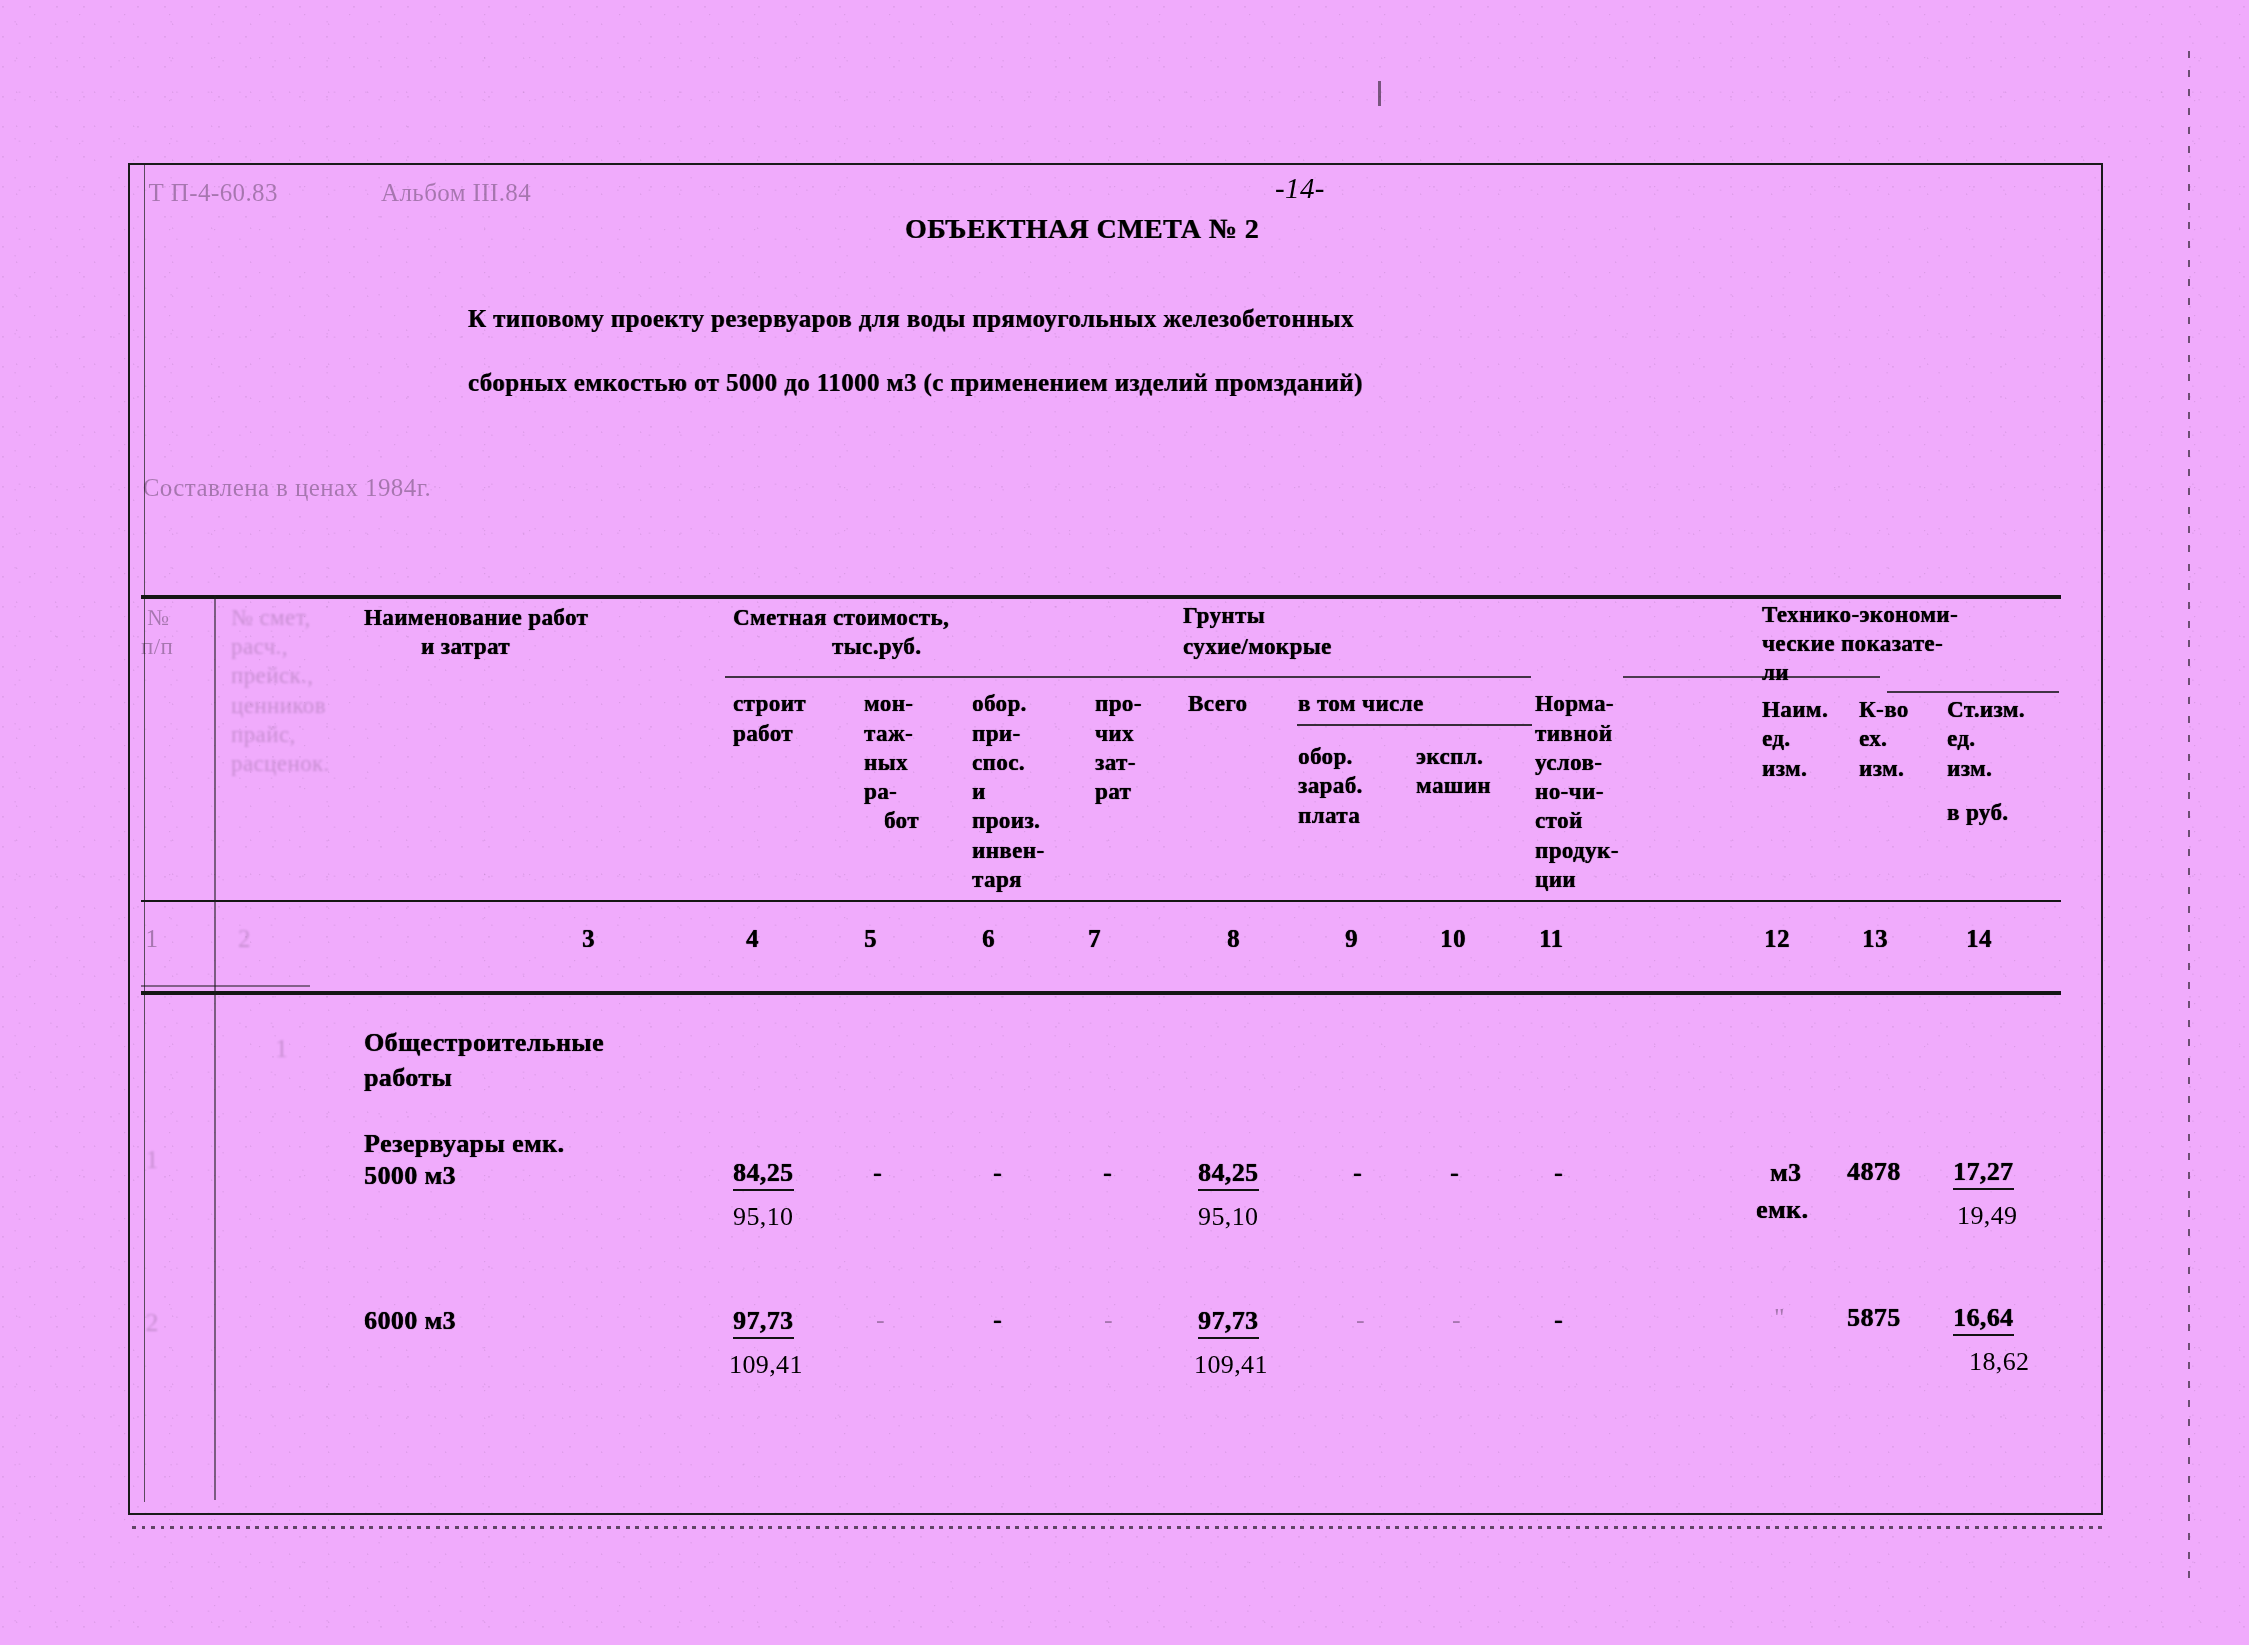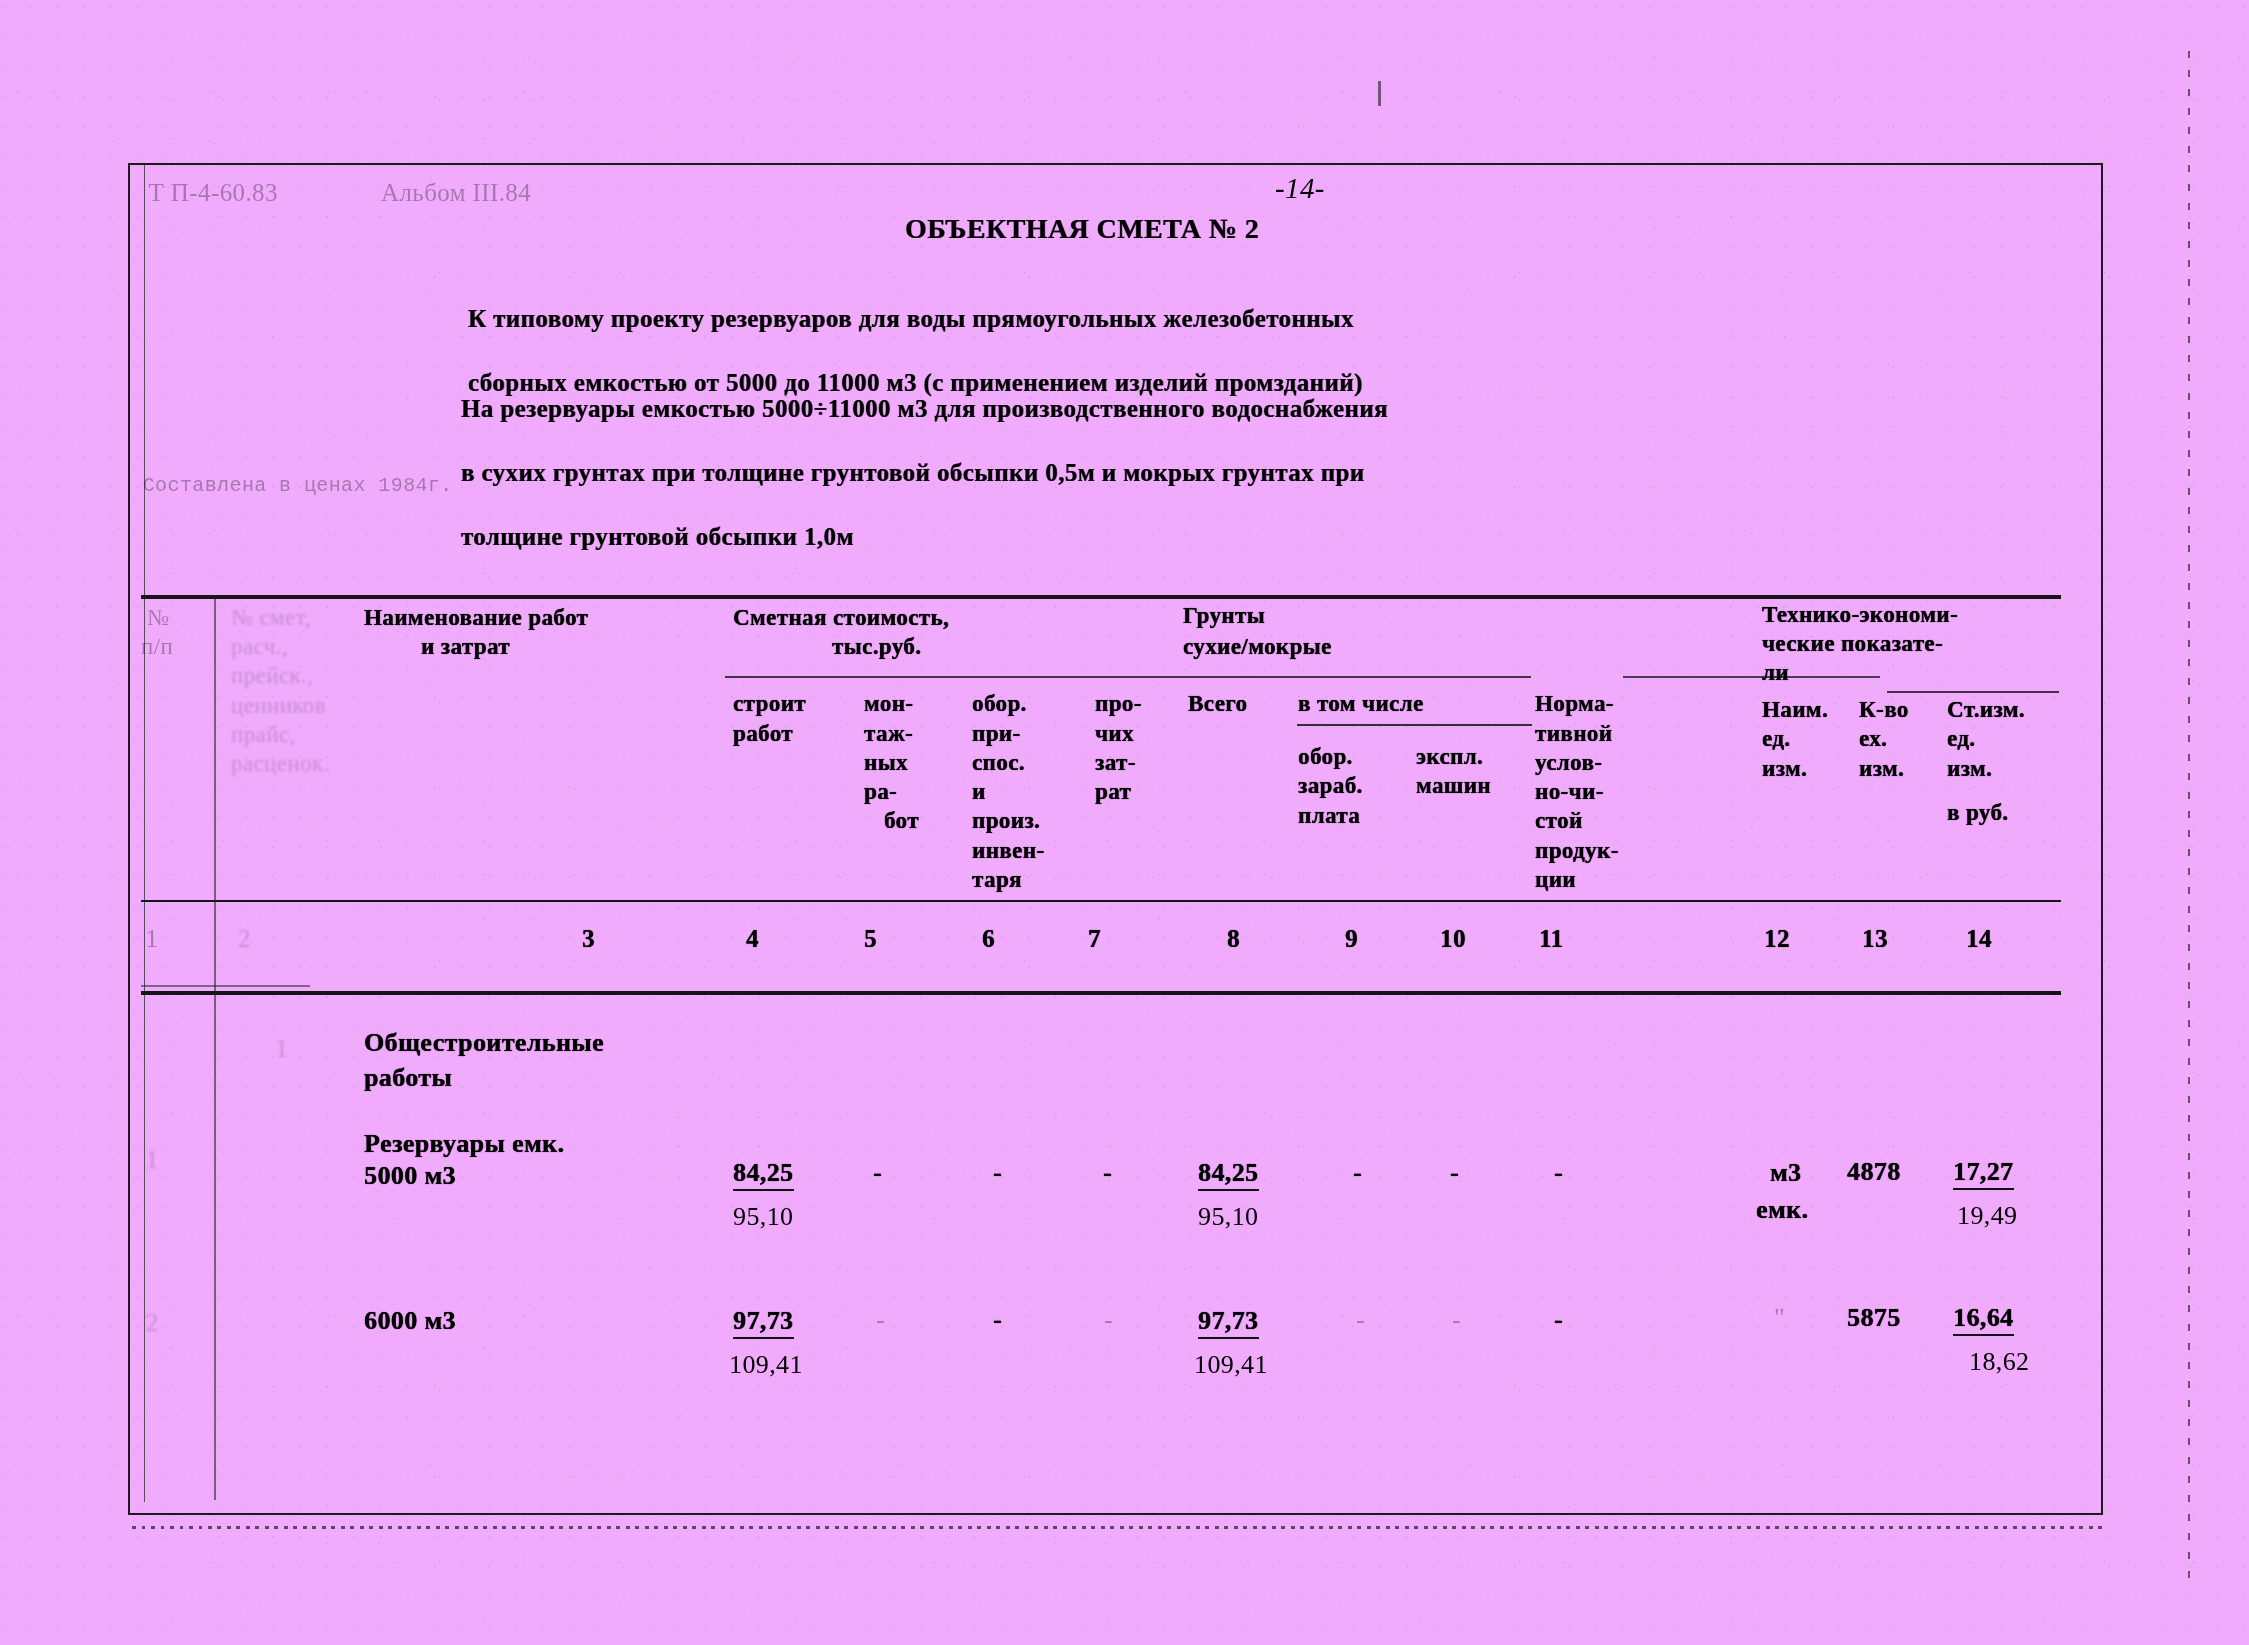--- a/index.html
+++ b/index.html
@@ -114,21 +114,21 @@
   .smear   { text-shadow: 0.6px 0 0 rgba(0,0,0,.5), -0.4px 0.3px 0 rgba(0,0,0,.35); }
 
   
   #hdr-code      { left: 20.5px;   top: 16px;  font-size: 25px; }
   #hdr-album     { left: 253px;  top: 16px;  font-size: 25px; }
   #hdr-pageno    { left: 1147px; top: 8.8px;  font-size: 29px; font-style: italic; }
   #hdr-title     { left: 777px; top: 50px;  font-size: 28px; }
 
   #subtitle-1 { left: 300px; top: 108px; font-size: 25px; line-height: 32px; }
   #subtitle-2 { left: 293px; top: 198px; font-size: 25px; line-height: 32px; }
-  #prices-line{ left: 14.7px;  top: 311px; font-size: 20px; font-family: Liberation Mono, monospace; }
+  #prices-line{ left: 14.7px;  top: 311px; font-size: 25px; }
 
   
   .hrule {
     position: absolute;
     background: #151515;
   }
   .hrule.thin { height: 2.2px; }
   .hrule.thick { height: 3.7px; }
   .hrule.hair { height: 1.5px; opacity: .85; }
 
@@ -168,25 +168,20 @@
     <div class="txt faded" id="hdr-code">Т П-4-60.83</div>
     <div class="txt faded" id="hdr-album">Альбом III.84</div>
     <div class="txt" id="hdr-pageno">-14-</div>
     <div class="txt inked smear" id="hdr-title">ОБЪЕКТНАЯ СМЕТА № 2</div>
 
     <div class="txt inked smear" id="subtitle-1">
       <span>К типовому проекту резервуаров для воды прямоугольных железобетонных</span><br>
       <span>сборных емкостью от 5000 до 11000 м3 (с применением изделий промзданий)</span>
     </div>
 
-    <div class="txt inked smear" id="subtitle-2">
-      <span>На резервуары емкостью 5000÷11000 м3 для производственного водоснабжения</span><br>
-      <span>в сухих грунтах при толщине грунтовой обсыпки 0,5м и мокрых грунтах при</span><br>
-      <span>толщине грунтовой обсыпки 1,0м</span>
-    </div>
 
     <div class="txt faded" id="prices-line">Составлена в ценах 1984г.</div>
 
     <div class="hrule thick" style="left:13px; top:432px; width:1920px;"></div>
 
     <div class="hrule thin" style="left:597px; top:513px; width:806px; opacity:.8;"></div>
     <div class="hrule thin" style="left:1495px; top:513px; width:257px; opacity:.75;"></div>
     <div class="hrule thin" style="left:1759px; top:528px; width:172px; opacity:.8;"></div>
 
     <div class="hrule hair" style="left:1169px; top:561px; width:235px;"></div>

